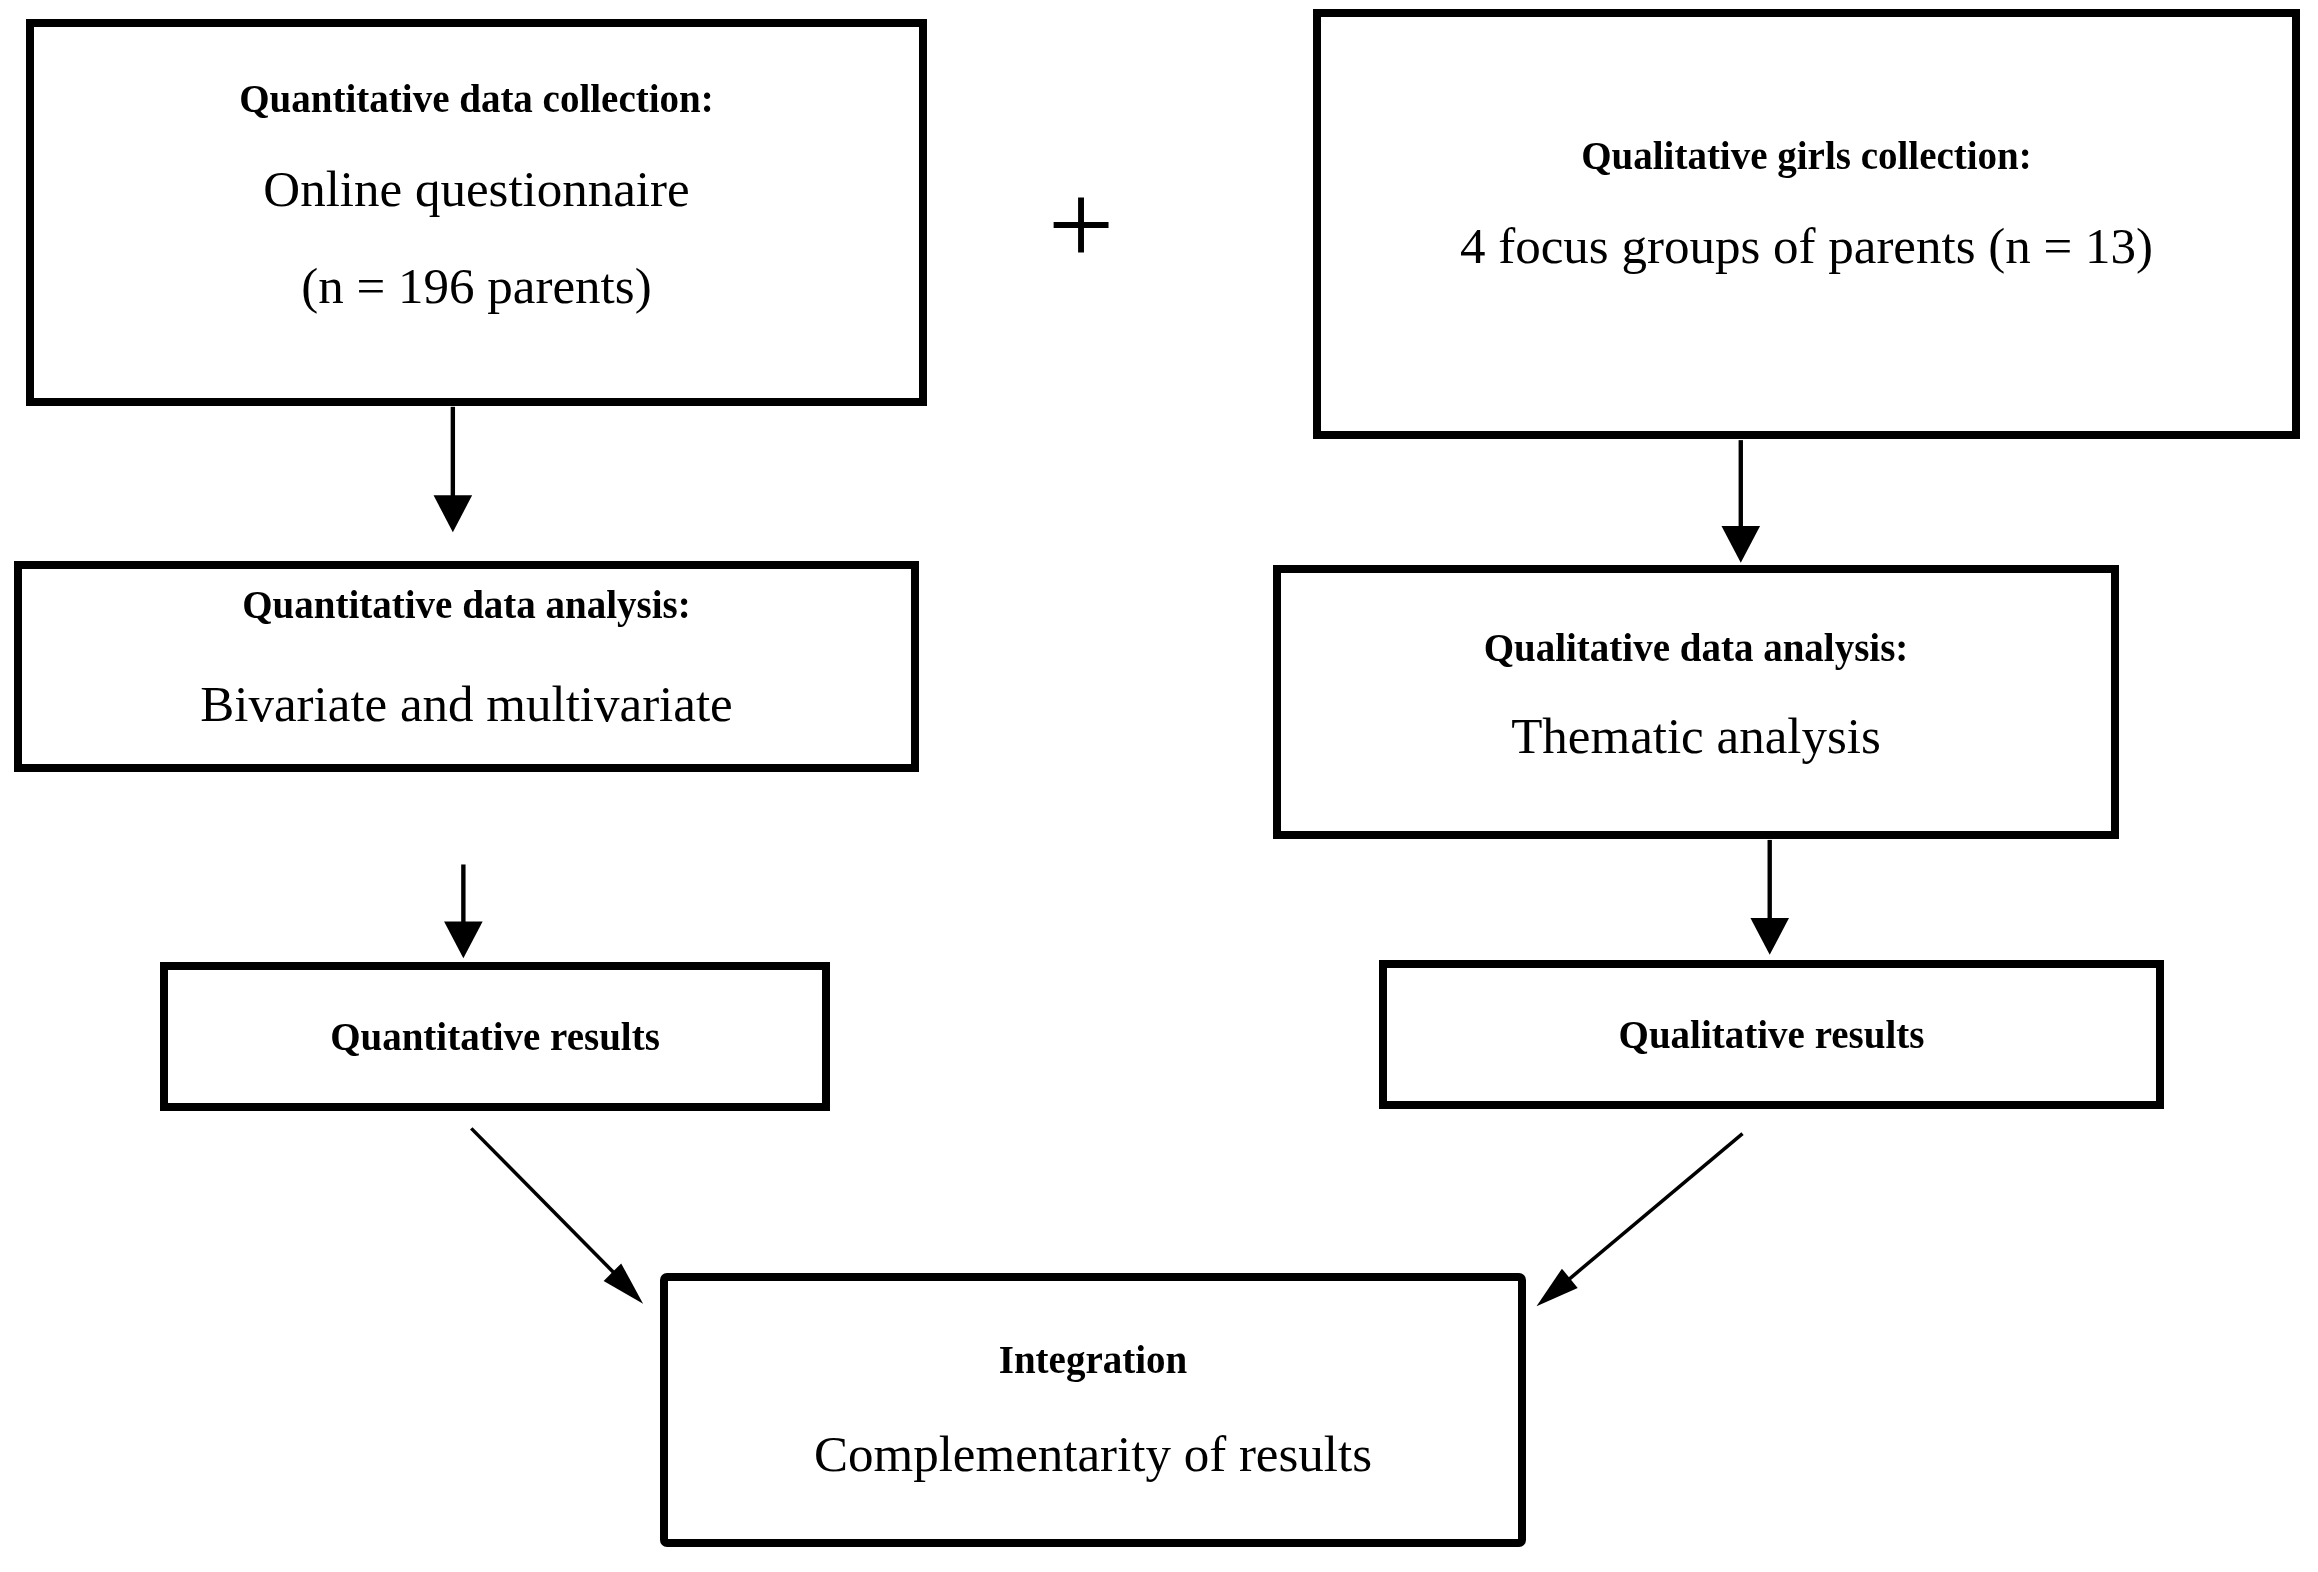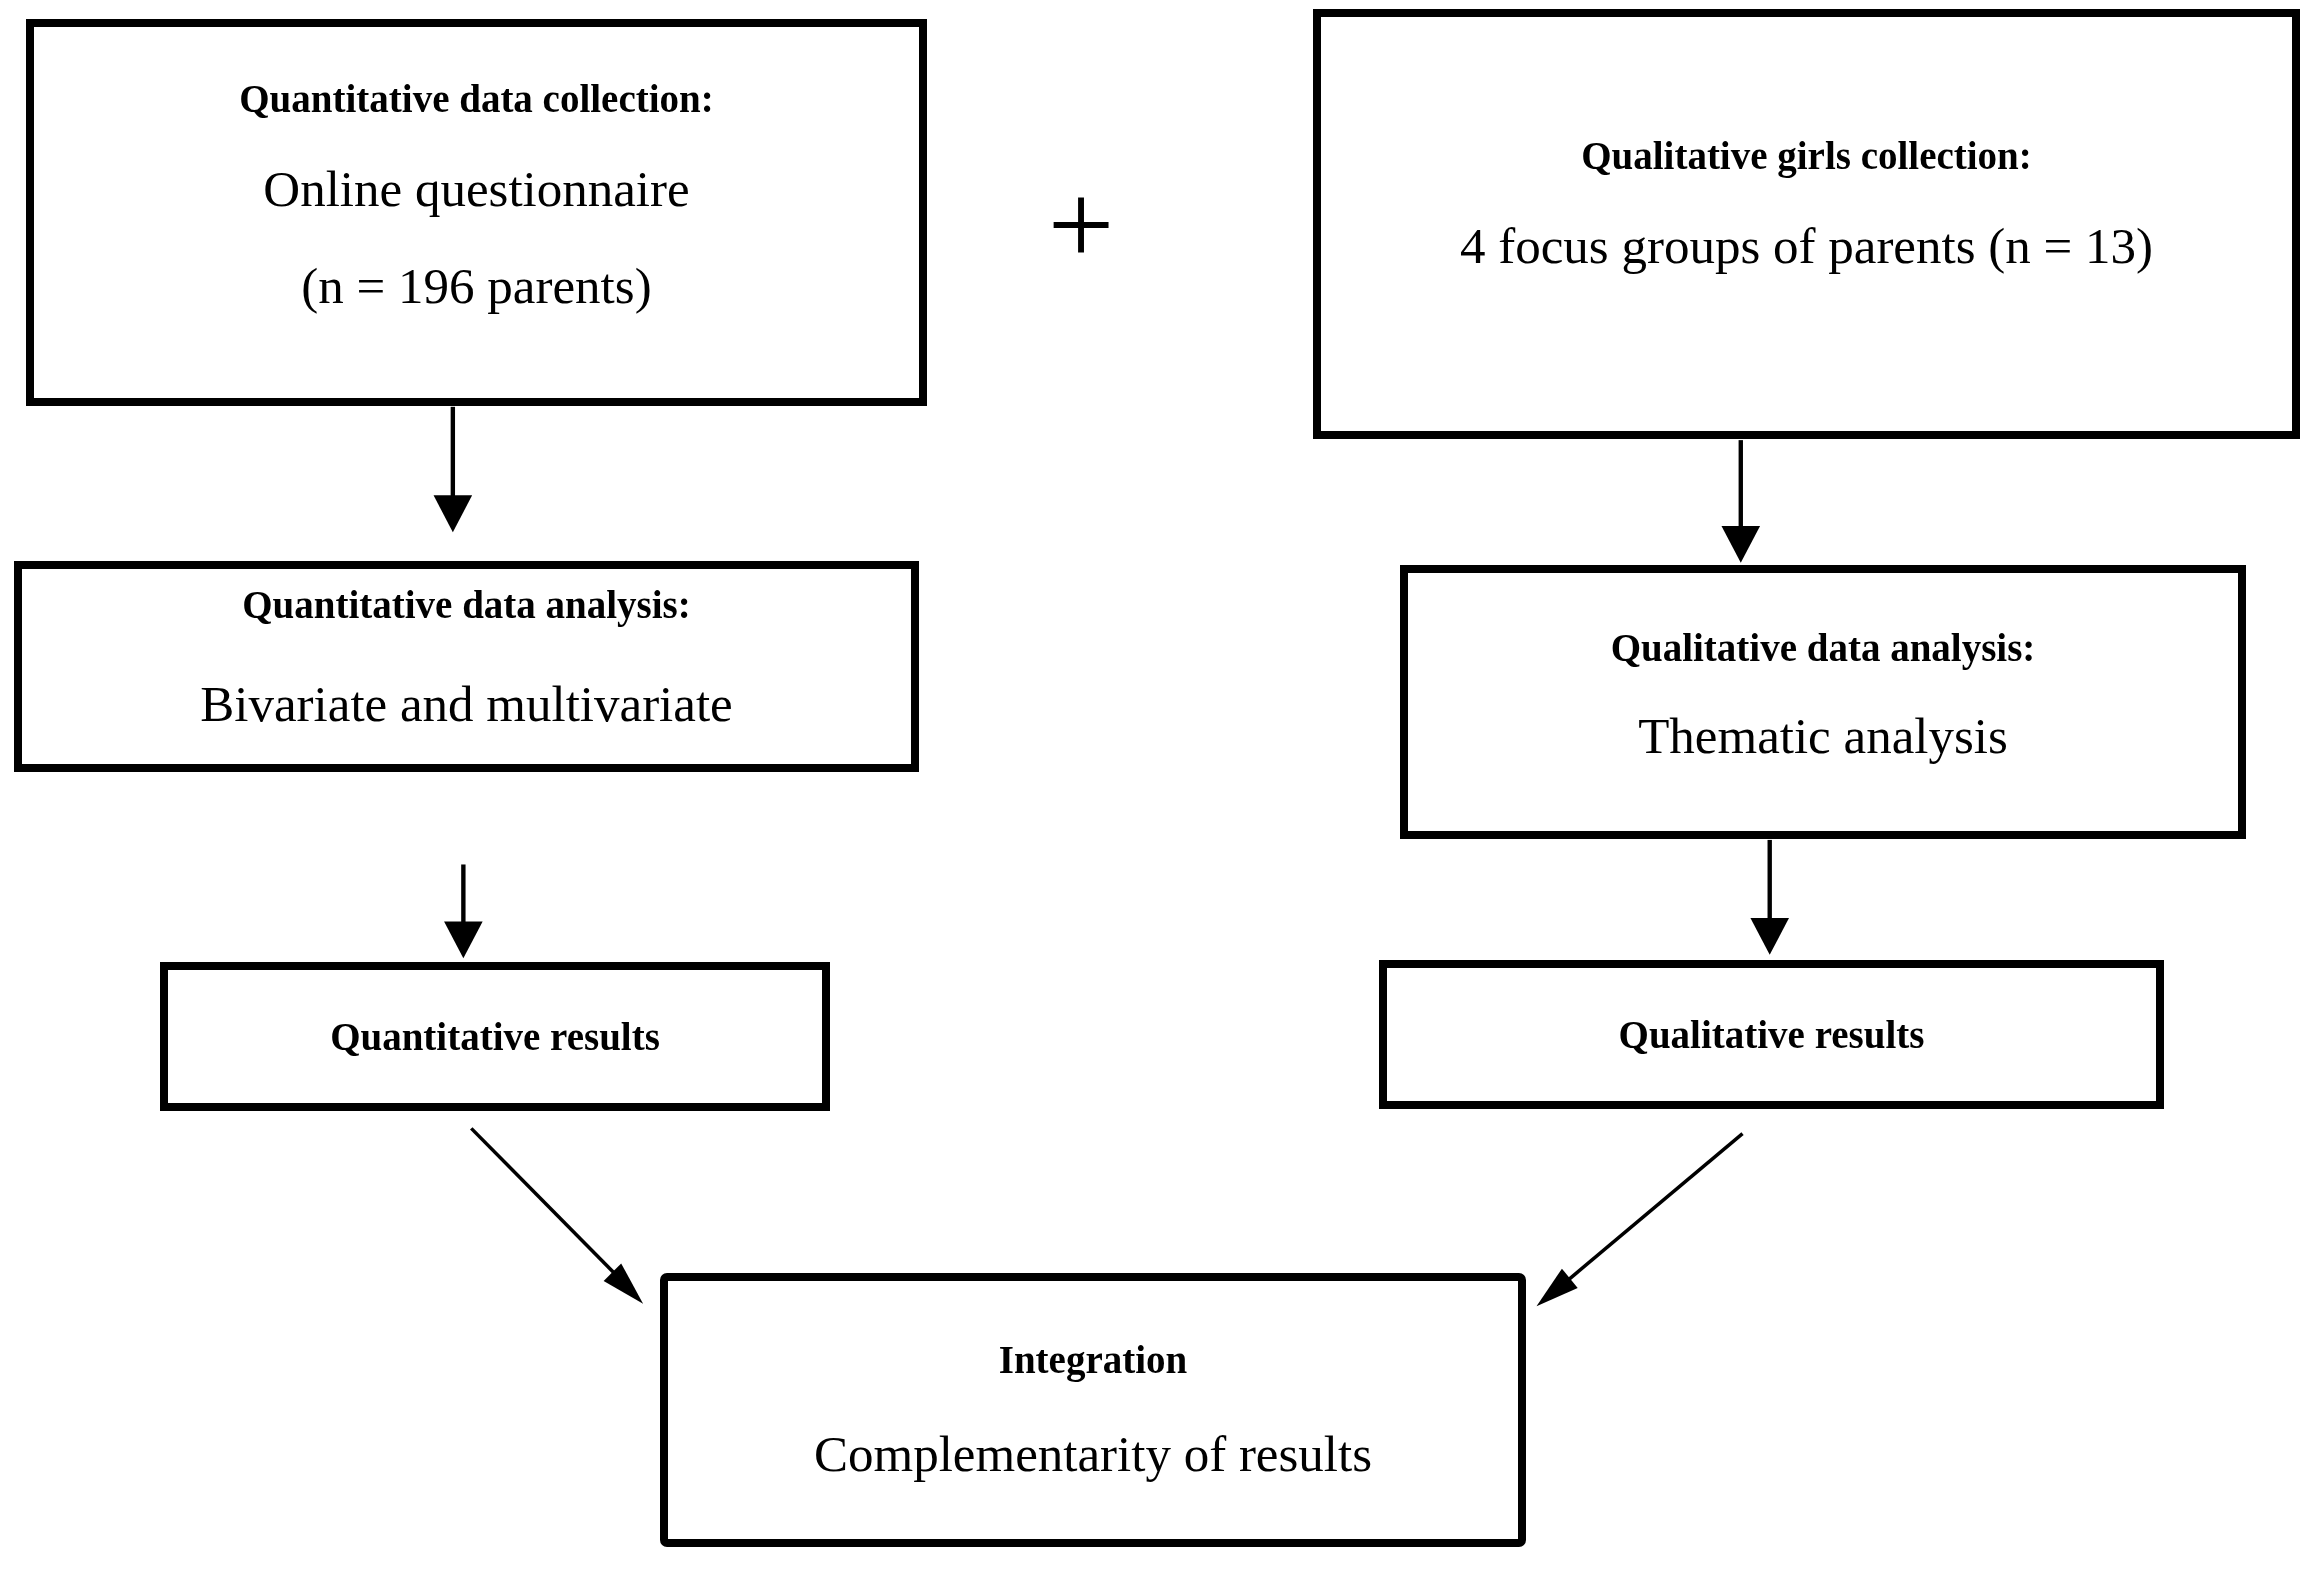--- a/index.html
+++ b/index.html
@@ -35,21 +35,21 @@
   }
   .line {
     font-weight: normal;
     font-size: 51px;
     line-height: 1;
     white-space: nowrap;
   }
   #box-quant-collection { left: 26px;   top: 19.3px;   width: 901px; height: 387px; gap: 46px; padding-bottom: 35px; }
   #box-qual-collection  { left: 1313px; top: 8.8px;   width: 987px; height: 430px; gap: 46px; padding-bottom: 40px; }
   #box-quant-analysis   { left: 14px;   top: 561px;  width: 905px; height: 211px; gap: 55px; padding-bottom: 17.5px; }
-  #box-qual-analysis    { left: 1400px; top: 565px;  width: 846px;  height: 274px; gap: 44px; padding-bottom: 14px; }
+  #box-qual-analysis    { left: 1273px; top: 565px;  width: 846px;  height: 274px; gap: 44px; padding-bottom: 14px; }
   #box-quant-results    { left: 160px;  top: 962px; width: 670px;  height: 149px; }
   #box-qual-results     { left: 1379px; top: 960px; width: 785px;  height: 149px; text-align: right; }
   #box-integration      { left: 660px;  top: 1273px; width: 866px;  height: 274px; gap: 50px; border-radius: 7px; }
   #plus-sign {
     position: absolute;
     left: 1015px;
     top: 151px;
     width: 132px;
     height: 149px;
     display: flex;

